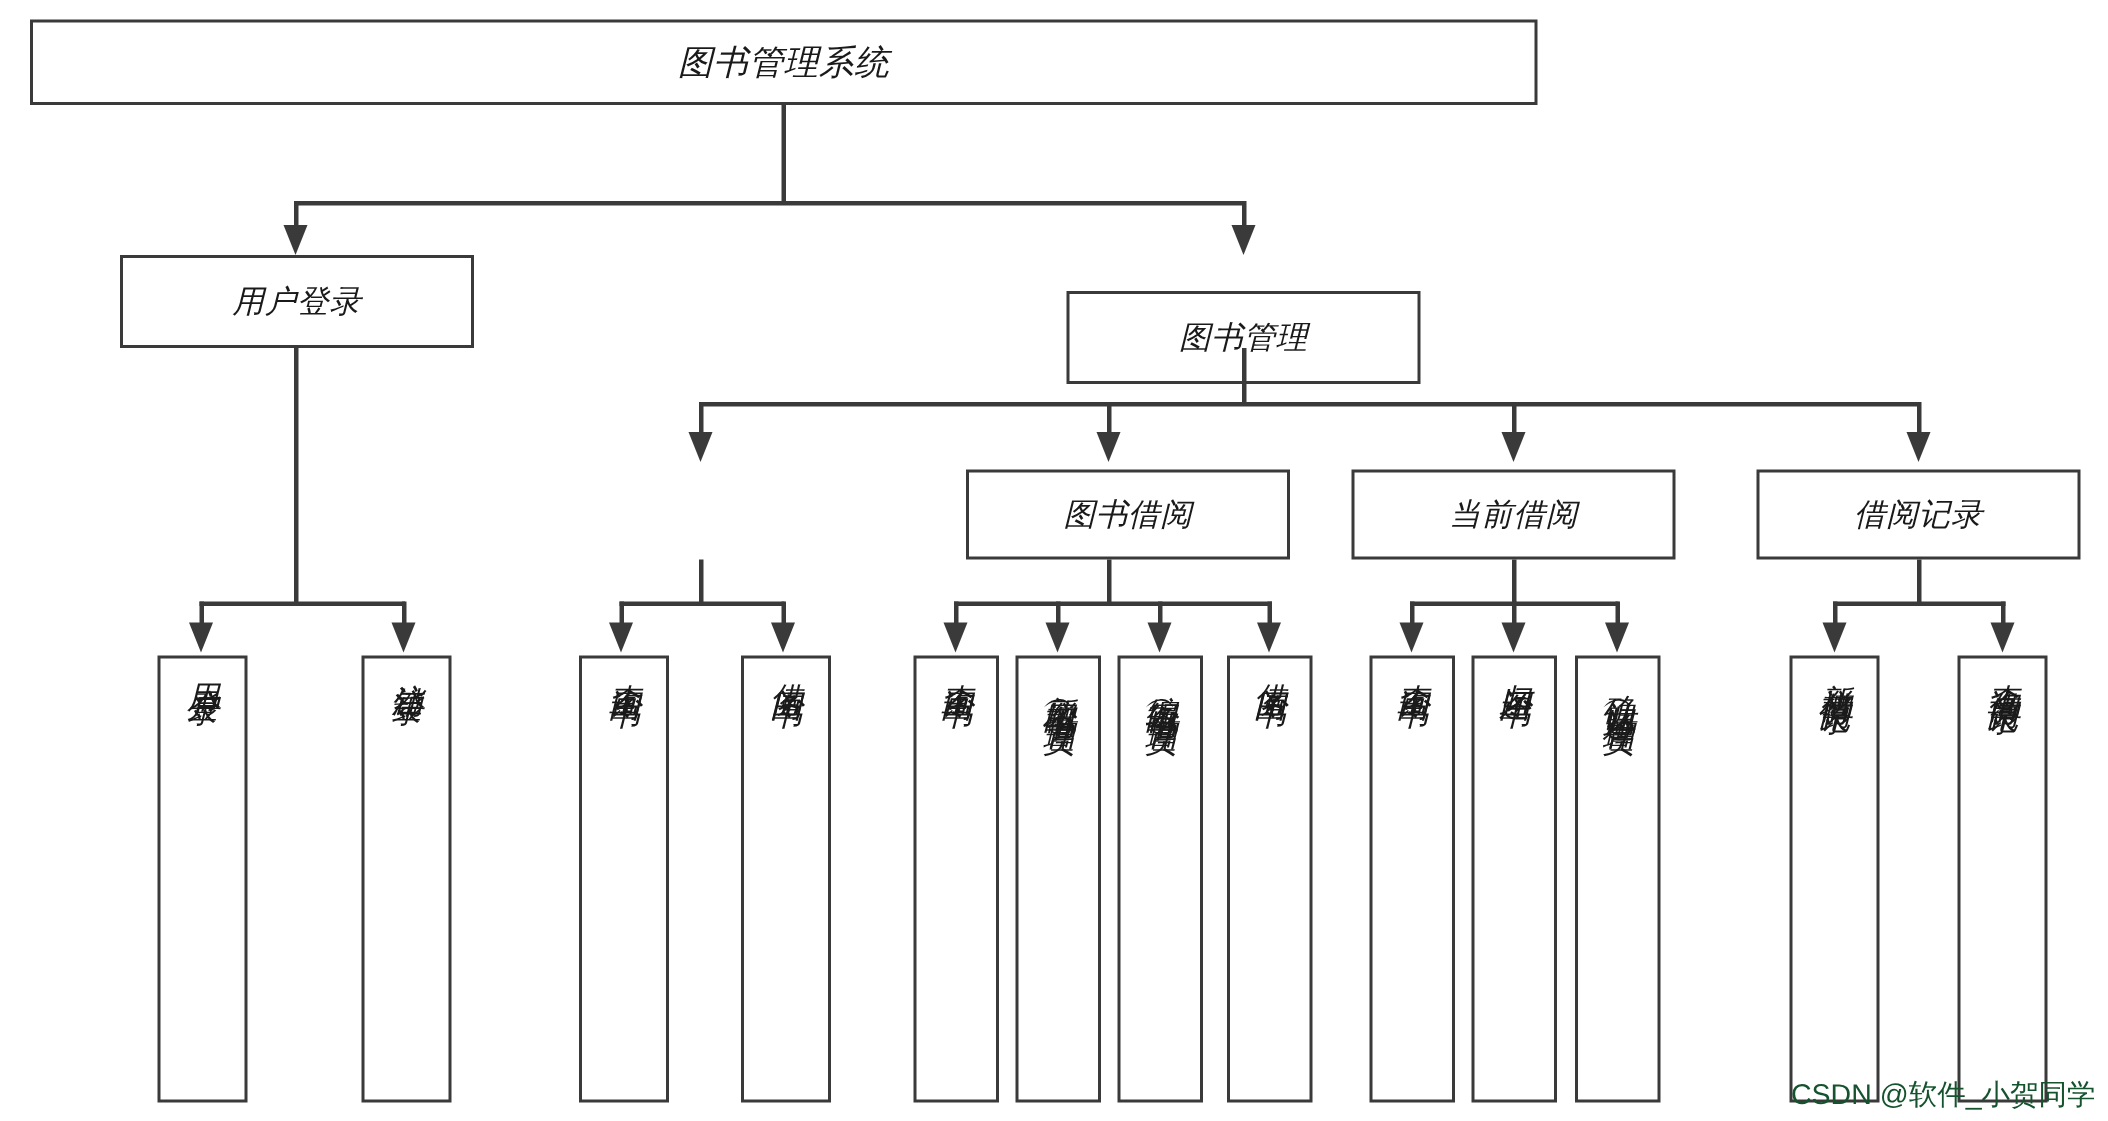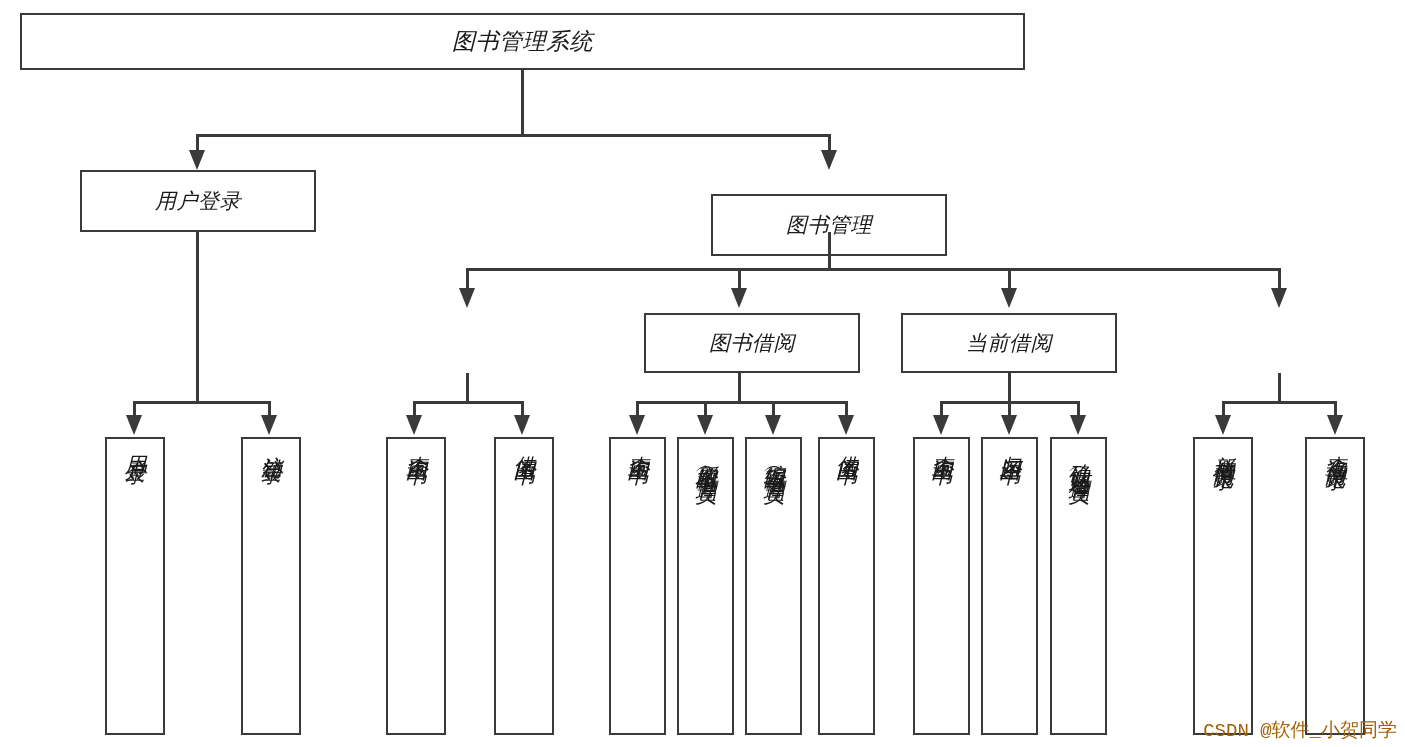--- a/index.html
+++ b/index.html
@@ -73,23 +73,23 @@
     border-right: 8px solid transparent;
     border-top: 20px solid #3a3a3a;
   }
 
   
   #watermark {
     position: absolute;
     right: 8px;
     bottom: 4px;
     font-size: 19px;
-    color: #a16207;
+    color: #14532d;
     white-space: nowrap;
-    font-family: Liberation Mono, monospace;
+    font-family: Liberation Sans, sans-serif;
   }
 </style>
 </head>
 <body>
 
 <div id="canvas">
 
   <div class="node root" style="left:20px; top:13px; width:1005px; height:57px;">
     <span class="label">图书管理系统</span>
   </div>
@@ -135,20 +135,23 @@
 
 
   <div class="node level3" style="left:631px; top:313px; width:216px; height:60px;margin-left:13px;">
     <span class="label">图书借阅</span>
   </div>
 
   <div class="node level3" style="left:901px; top:313px; width:216px; height:60px;">
     <span class="label">当前借阅</span>
   </div>
 
+  <div class="node level3" style="left:1171px; top:313px; width:216px; height:60px;">
+    <span class="label">借阅记录</span>
+  </div>
 
   <div class="conn vline" style="left:466px; top:373px; width:2.5px; height:30px;"></div>
   <div class="conn hline" style="left:413px; top:401px; width:110px; height:2.5px;"></div>
   <div class="conn vline" style="left:413px; top:401px; width:2.5px; height:16px;"></div>
   <div class="arrow" style="left:406px; top:415px;"></div>
   <div class="conn vline" style="left:521px; top:401px; width:2.5px; height:16px;"></div>
   <div class="arrow" style="left:514px; top:415px;"></div>
 
   <div class="conn vline" style="left:738px; top:373px; width:2.5px; height:30px;"></div>
   <div class="conn hline" style="left:636px; top:401px; width:212px; height:2.5px;"></div>

